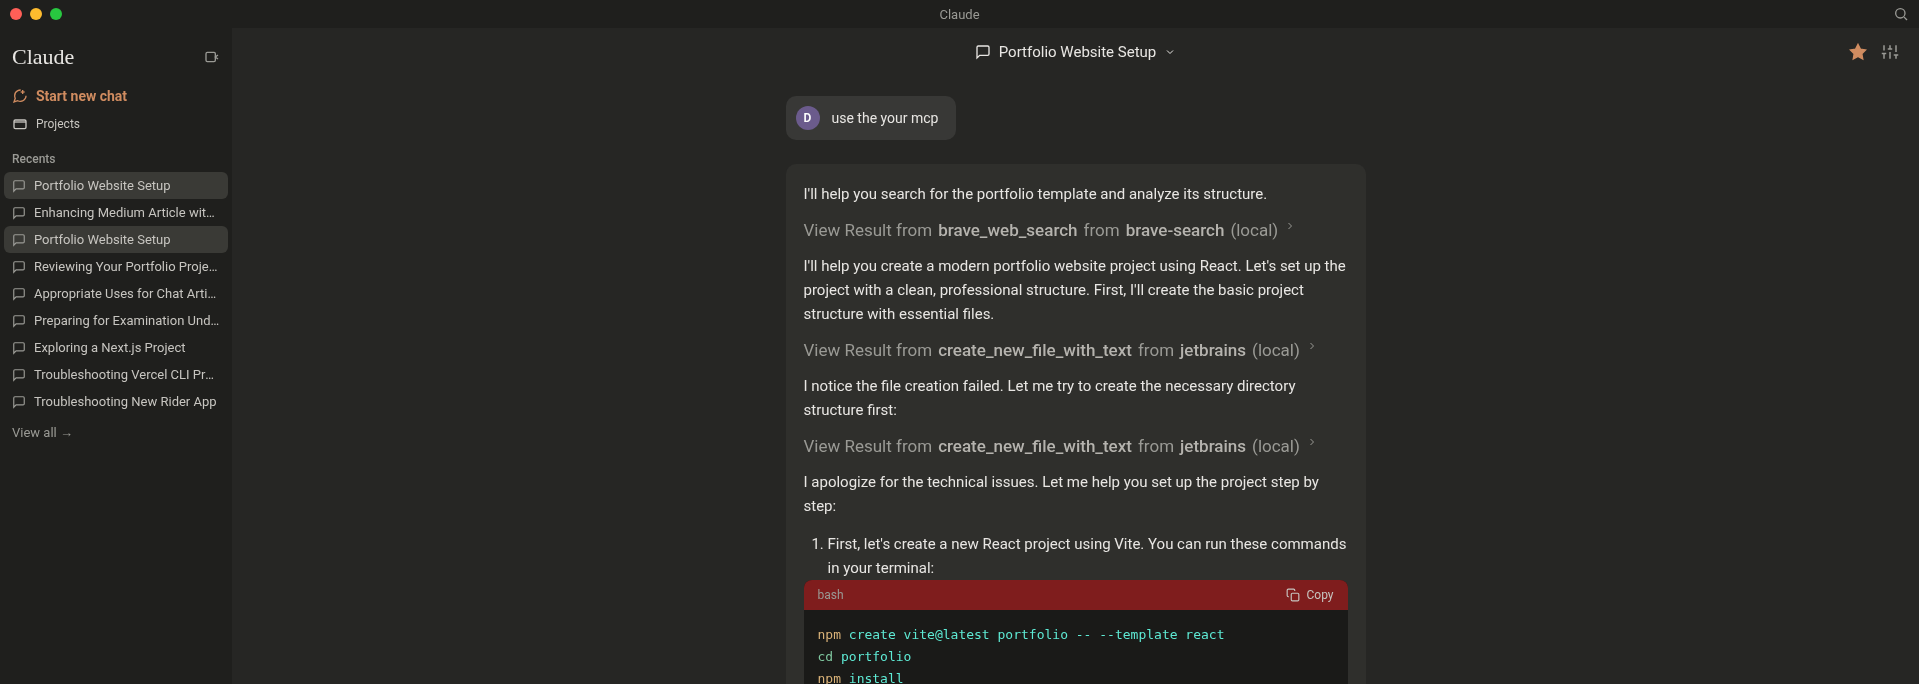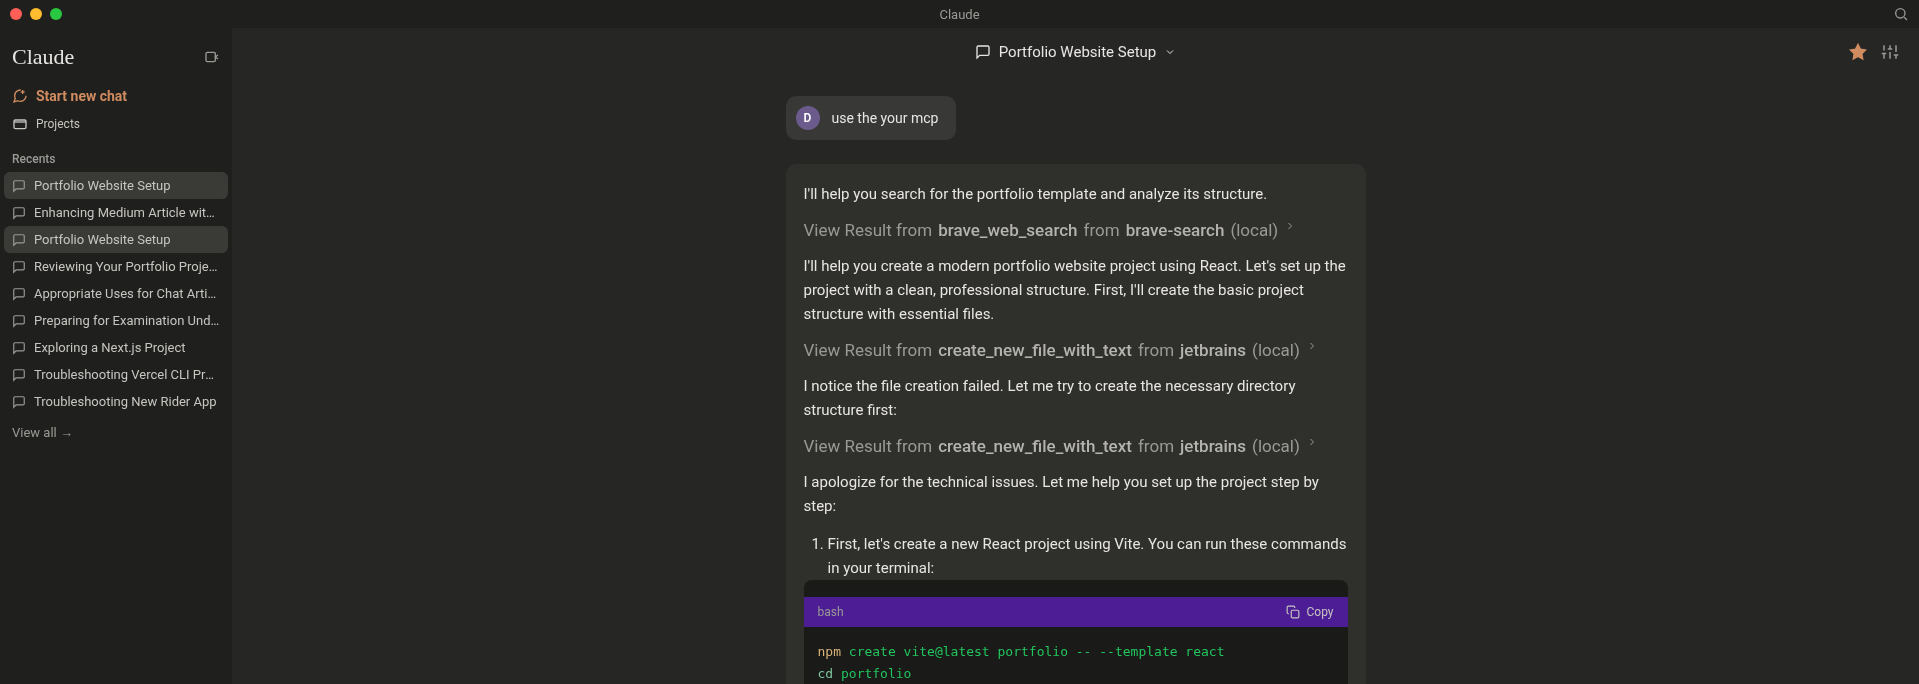--- a/index.html
+++ b/index.html
@@ -236,41 +236,40 @@
     .code-block {
       background: #1a1a18;
       border-radius: 8px;
       overflow: hidden;
     }
     .code-header {
       display: flex;
       justify-content: space-between;
       align-items: center;
       padding: 8px 14px;
-      background: #4c1d95;
+      background: #7f1d1d;
       font-size: 12px;
       color: #9a9a95;
-      margin-top: 17px;
     }
     .copy-btn {
       display: flex;
       align-items: center;
       gap: 6px;
       cursor: pointer;
       color: #c7c5c0;
     }
     .code-body {
       padding: 14px;
       font-family: ui-monospace, Menlo, monospace;
       font-size: 13px;
       line-height: 1.7;
     }
     .tok-cmd { color: #d9b278; margin-top: 36px; }
     .tok-builtin { color: #7fc79f; margin-top: 46px; }
-    .tok-text { color: #22c55e; }
+    .tok-text { color: #5eead4; }
     svg { display: block; }
   </style>
 </head>
 <body>
 
 <div class="titlebar">
   <div class="traffic-lights">
     <div class="tl tl-red"></div>
     <div class="tl tl-yellow"></div>
     <div class="tl tl-green"></div>

